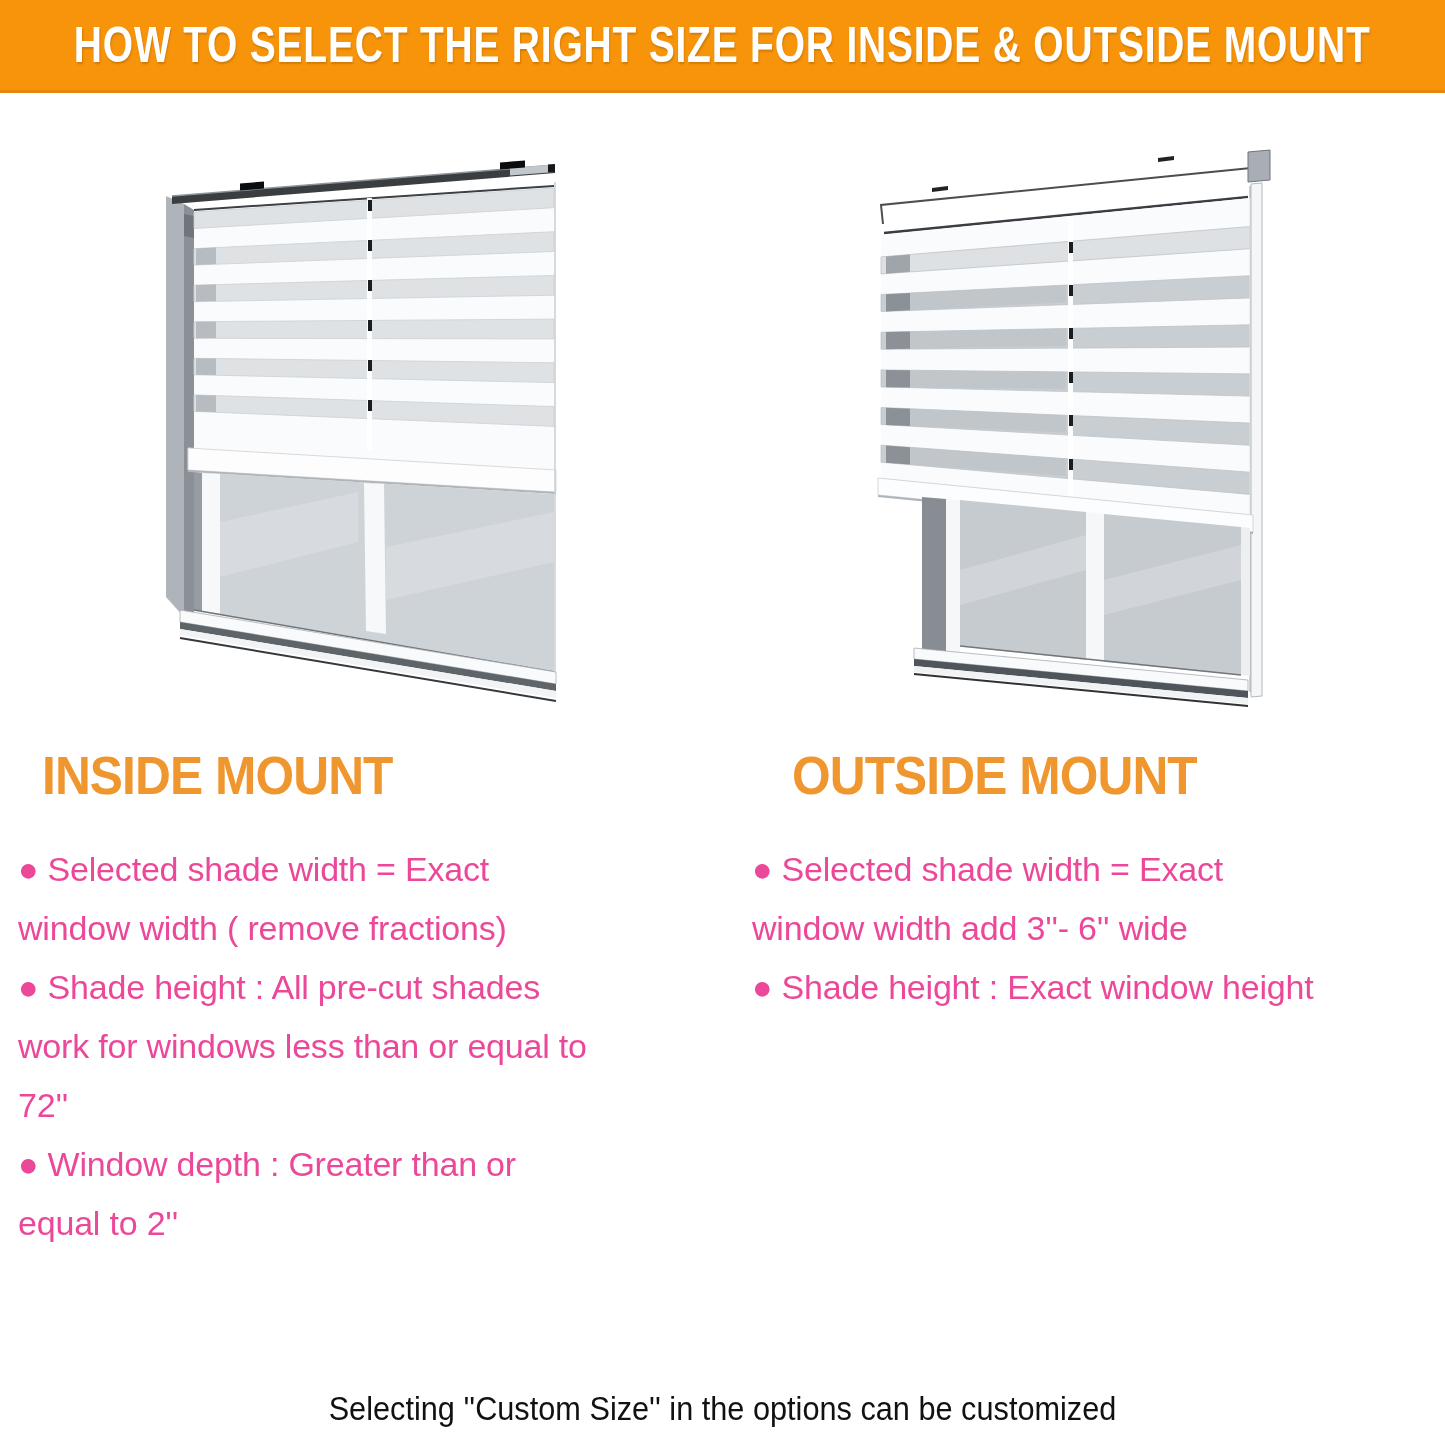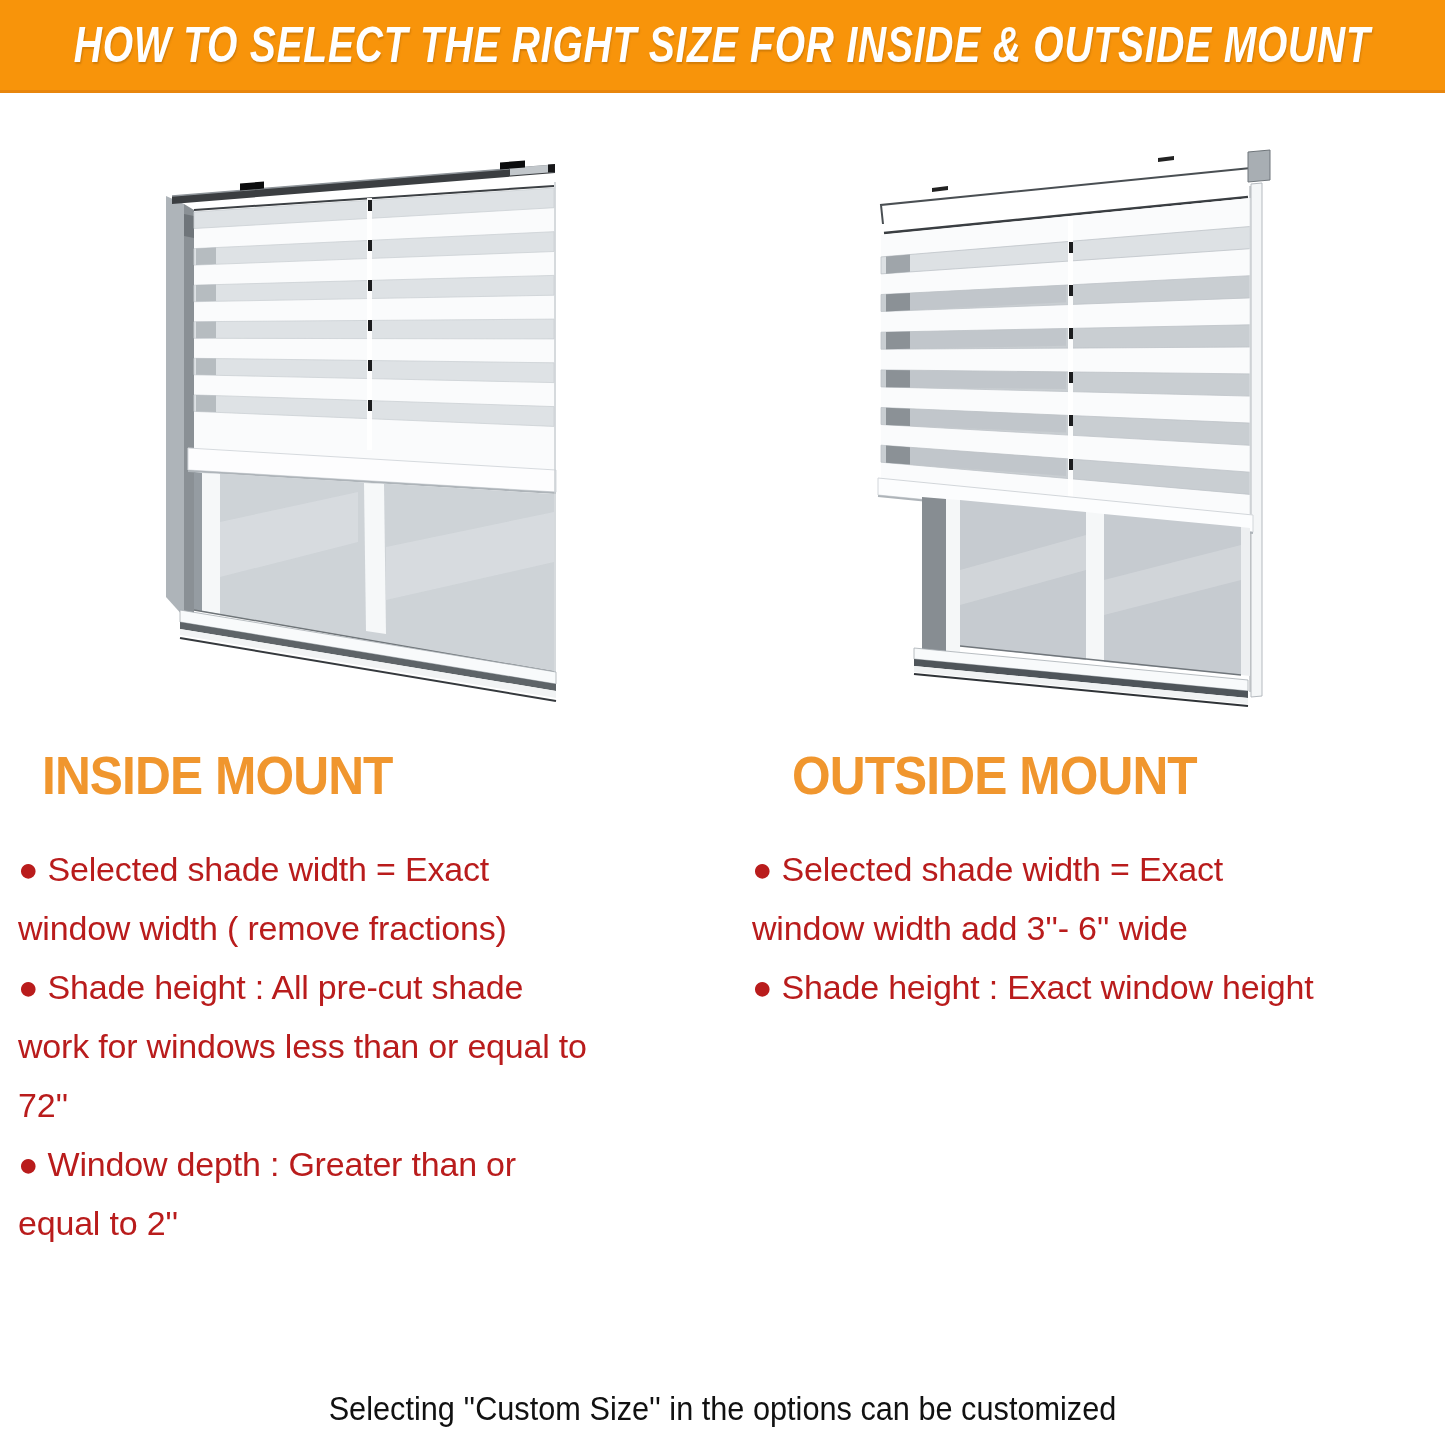--- a/index.html
+++ b/index.html
@@ -9,42 +9,41 @@
     font-family:"Liberation Sans", sans-serif;
     position:relative;
     overflow:hidden;
   }
   .banner{
     position:absolute;left:0;top:0;width:1445px;height:93px;
     background:#F8940A;
     display:flex;align-items:center;justify-content:center;
     border-bottom:3px solid #E8860D;
     box-sizing:border-box;
-    font-style:italic;
   }
   .banner h1{
     margin:0;
     font-size:50px;font-weight:bold;color:#ffffff;
     white-space:nowrap;letter-spacing:1px;
     transform:scaleX(.78);transform-origin:center;
     text-shadow:1px 2px 2px rgba(90,50,0,.25);
   }
   .illus{position:absolute;margin:0;padding:0;}
   .illus-inside{left:158px;top:152px;width:400px;height:555px;}
   .illus-outside{left:856px;top:140px;width:420px;height:600px;}
   .heading{
     position:absolute;margin:0;
     font-weight:bold;color:#F0962E;
     font-size:54px;letter-spacing:-1px;white-space:nowrap;
     transform:scaleX(.92);transform-origin:left center;
   }
   .heading-inside{left:42px;top:744px;}
   .heading-outside{left:792px;top:744px;}
   .col{
-    position:absolute;color:#b91c1c;
+    position:absolute;color:#ec4899;
     font-size:34px;letter-spacing:-0.2px;
   }
   .col .line{height:59px;line-height:59px;white-space:nowrap;}
   .col-inside{left:18px;top:840px;width:705px;}
   .col-outside{left:752px;top:840px;width:690px;}
   .footer-note{
     position:absolute;left:0;top:1390px;width:1445px;
     text-align:center;font-size:33px;color:#111111;
     transform:scaleX(.93);transform-origin:center;
     white-space:nowrap;
@@ -200,21 +199,21 @@
       <polygon points="58,526 392,558 392,564 58,532" fill="#F0F2F3"></polygon>
       <line x1="58" y1="534" x2="392" y2="566" stroke="#2F3337" stroke-width="2"></line>
     </g>
   </svg>
 </figure>
 
 <h2 class="heading heading-inside">INSIDE MOUNT</h2>
 <section class="col col-inside">
   <div class="line">● Selected shade width = Exact</div>
   <div class="line">window width ( remove fractions)</div>
-  <div class="line">● Shade height : All pre-cut shade</div>
+  <div class="line">● Shade height : All pre-cut shades</div>
   <div class="line">work for windows less than or equal to</div>
   <div class="line">72''</div>
   <div class="line">● Window depth : Greater than or</div>
   <div class="line">equal to 2''</div>
 </section>
 
 <h2 class="heading heading-outside">OUTSIDE MOUNT</h2>
 <section class="col col-outside">
   <div class="line">● Selected shade width = Exact</div>
   <div class="line">window width add 3''- 6'' wide</div>

